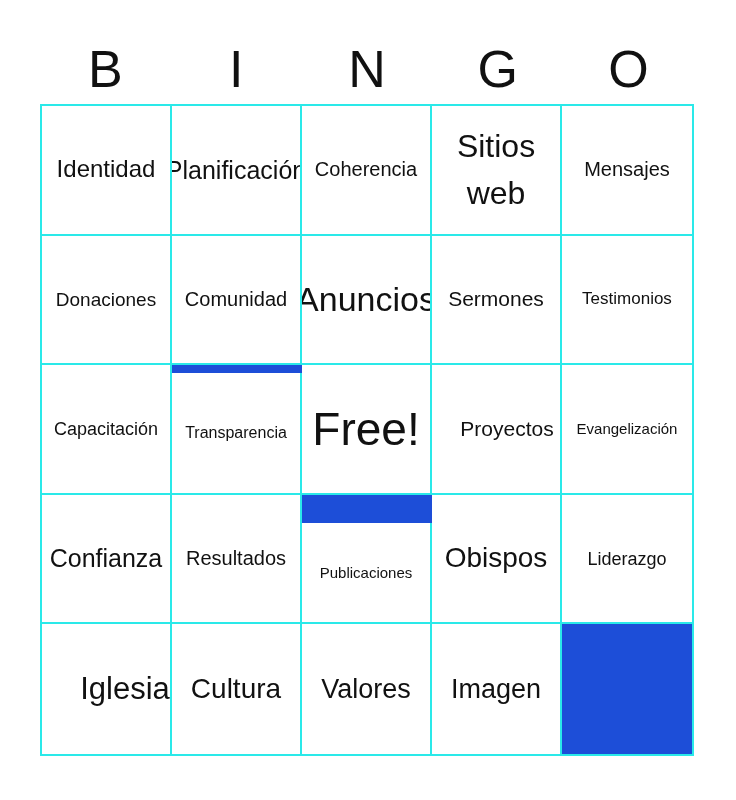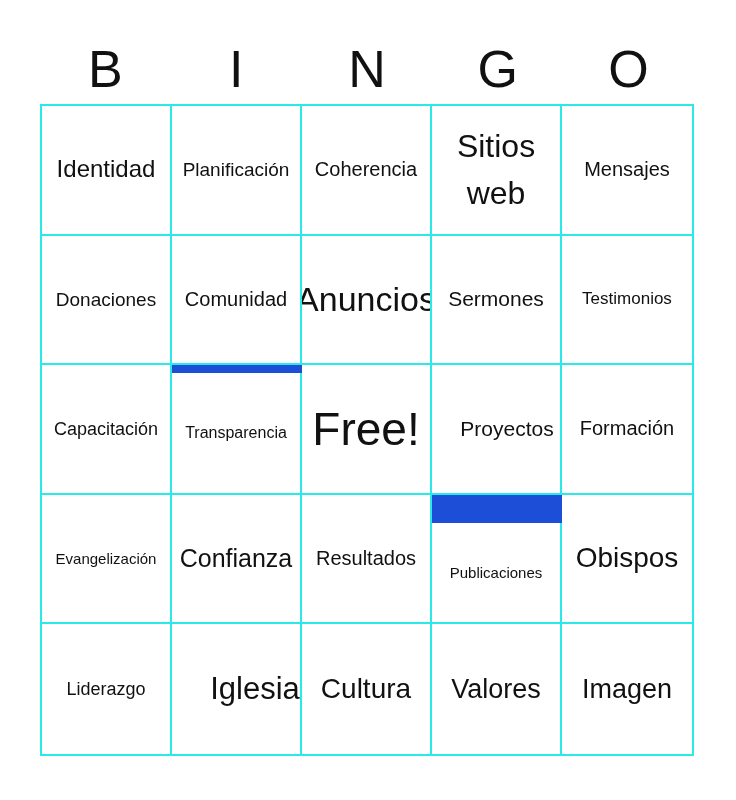--- a/index.html
+++ b/index.html
@@ -73,36 +73,35 @@
   <div class="bingo-title">
     <span class="letter">B</span>
     <span class="letter">I</span>
     <span class="letter">N</span>
     <span class="letter">G</span>
     <span class="letter">O</span>
   </div>
 
   <div class="board">
     <div class="cell" style="font-size: 24px;">Identidad</div>
-    <div class="cell" style="font-size: 19px;">Planificación</div>
+    <div class="cell" style="font-size: 25px;">Planificación</div>
     <div class="cell" style="font-size: 20px;">Coherencia</div>
     <div class="cell" style="font-size: 32px;">Sitios web</div>
     <div class="cell" style="font-size: 20px;">Mensajes</div>
 
     <div class="cell" style="font-size: 19px;">Donaciones</div>
     <div class="cell" style="font-size: 20px;">Comunidad</div>
     <div class="cell" style="font-size: 34px;">Anuncios</div>
     <div class="cell" style="font-size: 21px;">Sermones</div>
     <div class="cell" style="font-size: 17px;">Testimonios</div>
 
     <div class="cell" style="font-size: 18px;">Capacitación</div>
     <div class="cell" style="font-size: 16px; margin-top: 8px;">Transparencia</div>
     <div class="cell" style="font-size: 46px;">Free!</div>
     <div class="cell" style="font-size: 21px; padding-left: 24px;">Proyectos</div>
-    <div class="cell" style="font-size: 20px;">Formación</div>
 
     <div class="cell" style="font-size: 15px;">Evangelización</div>
     <div class="cell" style="font-size: 25px;">Confianza</div>
     <div class="cell" style="font-size: 20px;">Resultados</div>
     <div class="cell" style="font-size: 15px; margin-top: 28px;">Publicaciones</div>
     <div class="cell" style="font-size: 28px;">Obispos</div>
 
     <div class="cell" style="font-size: 18px;">Liderazgo</div>
     <div class="cell" style="font-size: 31px; padding-left: 40px;">Iglesia</div>
     <div class="cell" style="font-size: 28px;">Cultura</div>

